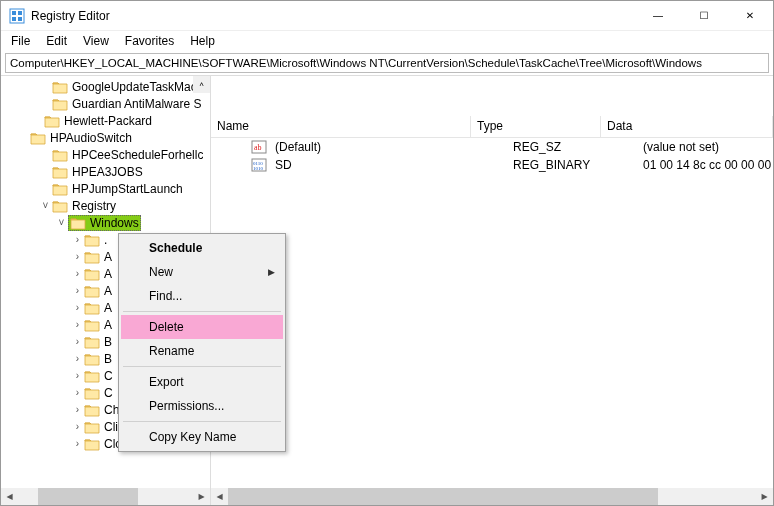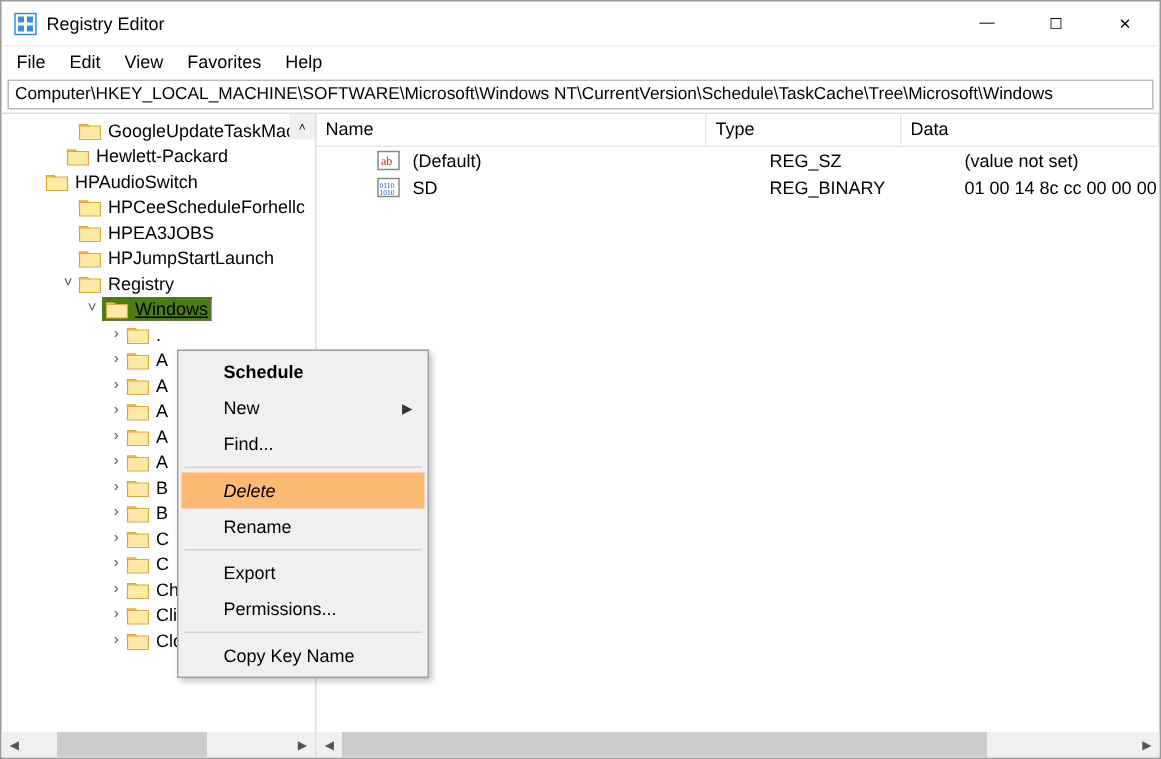--- a/index.html
+++ b/index.html
@@ -13,39 +13,39 @@
   .menubar { height: 20px; display: flex; align-items: center; padding: 0 4px; gap: 4px; }
   .menubar span { padding: 2px 6px; font-size: 12px; }
   .addressbar { height: 20px; border: 1px solid #bbb; margin: 2px 4px; display: flex; align-items: center; padding: 0 4px; font-size: 11.5px; white-space: nowrap; overflow: hidden; }
   .content { flex: 1; display: flex; min-height: 0; border-top: 1px solid #ddd; }
   .tree-pane { width: 210px; border-right: 1px solid #ddd; overflow: hidden; position: relative; display: flex; flex-direction: column; }
   .tree-body { flex: 1; overflow: hidden; padding-top: 2px; position: relative; }
   .tree-row { display: flex; align-items: center; height: 17px; white-space: nowrap; padding-right: 4px; font-size: 12px; }
   .tree-row .exp { width: 13px; text-align: center; color: #555; font-size: 10px; cursor: pointer; flex-shrink:0; }
   .tree-row .folder { width: 16px; height: 14px; margin-right: 4px; flex-shrink:0; display:inline-flex; align-items:center; justify-content:center; }
   .tree-row .label { overflow: hidden; text-overflow: clip; }
-  .tree-row.selected .label-wrap { background: #4d7c0f; border: 1px dotted #666; padding: 0 1px; text-decoration: underline; }
+  .tree-row.selected .label-wrap { background: #84cc16; border: 1px dotted #666; padding: 0 1px; }
   .tree-row .label-wrap { display: inline-flex; align-items: center; }
   .tree-scroll-hint { position:absolute; top:0; right:0; width:17px; height:17px; background:#f0f0f0; display:flex; align-items:center; justify-content:center; font-size:8px; }
   .tree-scroll-x { height: 17px; background:#f0f0f0; display:flex; align-items:center; }
   .sb-btn { width:17px; height:17px; background:#f0f0f0; display:flex; align-items:center; justify-content:center; font-size:8px; color:#555; }
   .sb-track { flex:1; background:#f0f0f0; position:relative; height:17px; }
   .sb-thumb { position:absolute; height:17px; background:#ccc; }
   .list-pane { flex: 1; display: flex; flex-direction: column; overflow: hidden; }
-  .list-header { display: flex; height: 22px; border-bottom: 1px solid #e5e5e5; font-size: 12px; }
+  .list-header { display: flex; height: 22px; border-bottom: 1px solid #e5e5e5; font-size: 12px; margin-top: 40px; }
   .list-header .col { padding: 3px 6px; border-right: 1px solid #e5e5e5; }
   .list-body { flex:1; overflow:hidden; position:relative;margin-left:36px; }
   .list-row { display: flex; height: 18px; align-items: center; font-size: 12px; }
   .list-row .col { padding: 0 6px; overflow: hidden; white-space: nowrap; }
   .list-row .icon { width:16px; height:16px; margin-left:4px; margin-right:2px; display:inline-flex; align-items:center; justify-content:center; flex-shrink:0; }
   .list-scroll-x { height:17px; background:#f0f0f0; display:flex; }
   .context-menu { position: absolute; left: 117px; top: 232px; width: 168px; background: #f0f0f0; border: 1px solid #a0a0a0; box-shadow: 2px 2px 4px rgba(0,0,0,0.25); padding: 2px; z-index: 100; }
   .context-menu .item { height: 24px; display: flex; align-items: center; padding: 0 20px 0 28px; font-size: 12px; position: relative; }
   .context-menu .item.bold { font-weight: bold; }
-  .context-menu .item.highlighted { background: #fdba74; font-style: italic; }
+  .context-menu .item.highlighted { background: #f9a8d4; }
   .context-menu .sep { height: 1px; background: #d0d0d0; margin: 3px 2px; }
   .context-menu .arrow { position:absolute; right:8px; font-size:9px; color:#333; }
   
   .c-name { width: 260px; }
   .c-type { width: 130px; }
   .c-data { flex: 1; }
   
   .folder svg { display:block; }
 </style>
 </head>
@@ -93,20 +93,32 @@
             <span class="label-wrap">
               <span class="folder">
                 <svg width="16" height="14" viewBox="0 0 16 14">
                   <path d="M1 3 L1 13 L15 13 L15 4 L7 4 L6 3 Z" fill="#ffe9a6" stroke="#d9a93e" stroke-width="0.8"></path>
                   <path d="M1 3 L6 3 L7 4 L1 4 Z" fill="#f0cd6b" stroke="#d9a93e" stroke-width="0.8"></path>
                 </svg>
               </span>
               <span class="label">GoogleUpdateTaskMach</span>
             </span>
           </div>
+          <div class="tree-row" style="padding-left: 38px;">
+            <span class="exp"></span>
+            <span class="label-wrap">
+              <span class="folder">
+                <svg width="16" height="14" viewBox="0 0 16 14">
+                  <path d="M1 3 L1 13 L15 13 L15 4 L7 4 L6 3 Z" fill="#ffe9a6" stroke="#d9a93e" stroke-width="0.8"></path>
+                  <path d="M1 3 L6 3 L7 4 L1 4 Z" fill="#f0cd6b" stroke="#d9a93e" stroke-width="0.8"></path>
+                </svg>
+              </span>
+              <span class="label">Guardian AntiMalware S</span>
+            </span>
+          </div>
           <div class="tree-row" style="padding-left: 30px;">
             <span class="exp"></span>
             <span class="label-wrap">
               <span class="folder">
                 <svg width="16" height="14" viewBox="0 0 16 14">
                   <path d="M1 3 L1 13 L15 13 L15 4 L7 4 L6 3 Z" fill="#ffe9a6" stroke="#d9a93e" stroke-width="0.8"></path>
                   <path d="M1 3 L6 3 L7 4 L1 4 Z" fill="#f0cd6b" stroke="#d9a93e" stroke-width="0.8"></path>
                 </svg>
               </span>
               <span class="label">Hewlett-Packard</span>

